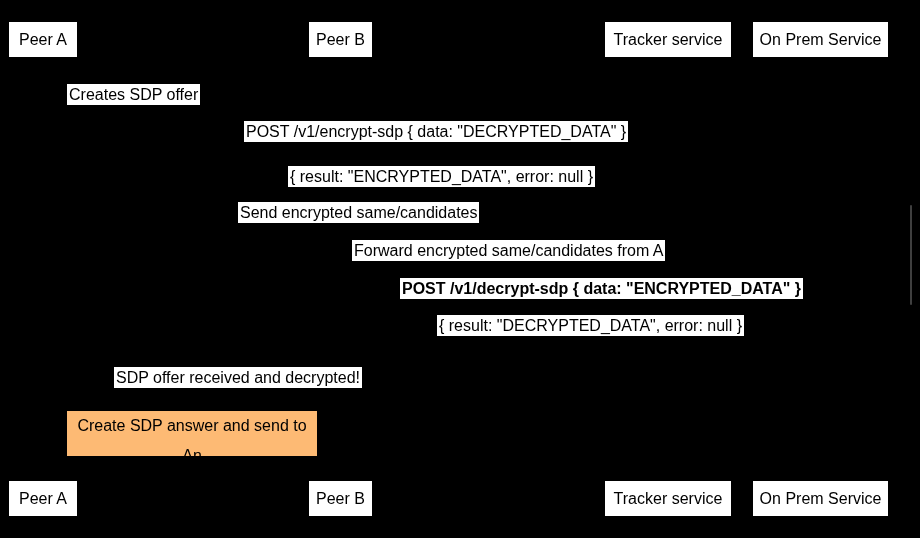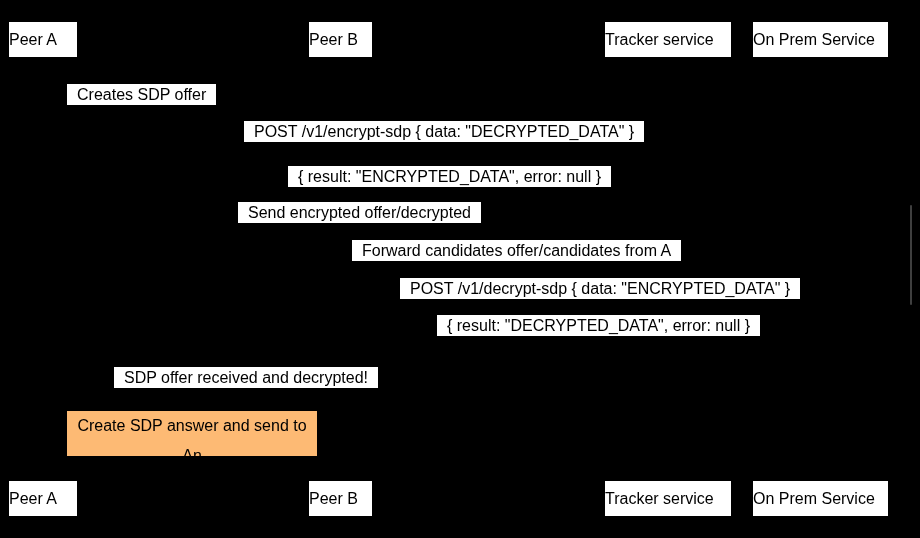--- a/index.html
+++ b/index.html
@@ -15,34 +15,34 @@
     overflow: hidden;
     font-family: "Liberation Sans", "DejaVu Sans", sans-serif;
     color: #000000;
   }
   .pbox {
     position: absolute;
     height: 35px;
     line-height: 35px;
     background: #ffffff;
     color: #000000;
-    text-align: left;
+    text-align: center;
     font-size: 16px;
     white-space: nowrap;
     box-sizing: border-box;
   }
   .msg {
     position: absolute;
     height: 21px;
     line-height: 21px;
     background: #ffffff;
     color: #000000;
     font-size: 16px;
     white-space: nowrap;
-    padding: 0 10px;
+    padding: 0 2px;
   }
   .note {
     position: absolute;
     background: #fdba74;
     color: #000000;
     font-size: 16px;
     line-height: 30px;
     text-align: center;
     white-space: pre-line;
     box-sizing: border-box;
@@ -59,23 +59,23 @@
 <div class="diagram">
 
   <div class="pbox" style="left:9px;   top:22px; width:68px;">Peer A</div>
   <div class="pbox" style="left:309px; top:22px; width:63px;">Peer B</div>
   <div class="pbox" style="left:605px; top:22px; width:126px;">Tracker service</div>
   <div class="pbox" style="left:753px; top:22px; width:135px;">On Prem Service</div>
 
   <div class="msg" style="left:67px;  top:84px;">Creates SDP offer</div>
   <div class="msg" style="left:244px; top:121px;">POST /v1/encrypt-sdp { data: "DECRYPTED_DATA" }</div>
   <div class="msg" style="left:288px; top:166px;">{ result: "ENCRYPTED_DATA", error: null }</div>
-  <div class="msg" style="left:238px; top:202px;">Send encrypted offer/decrypted</div>
-  <div class="msg" style="left:352px; top:240px;">Forward candidates offer/candidates from A</div>
-  <div class="msg" style="left:400px; top:278px;">POST /v1/decrypt-sdp { data: "ENCRYPTED_DATA" }</div>
+  <div class="msg" style="left:238px; top:202px;">Send encrypted same/candidates</div>
+  <div class="msg" style="left:352px; top:240px;">Forward encrypted same/candidates from A</div>
+  <div class="msg" style="left:400px; top:278px;font-weight:bold;">POST /v1/decrypt-sdp { data: "ENCRYPTED_DATA" }</div>
   <div class="msg" style="left:437px; top:315px;">{ result: "DECRYPTED_DATA", error: null }</div>
   <div class="msg" style="left:74px;  top:367px;margin-left:40px;">SDP offer received and decrypted!</div>
 
   <div class="note" style="left:67px; top:411px; width:250px; height:45px;">Create SDP answer and send to An
 using the same mechanism</div>
 
   <div class="pbox" style="left:9px;   top:481px; width:68px;">Peer A</div>
   <div class="pbox" style="left:309px; top:481px; width:63px;">Peer B</div>
   <div class="pbox" style="left:605px; top:481px; width:126px;">Tracker service</div>
   <div class="pbox" style="left:753px; top:481px; width:135px;">On Prem Service</div>

